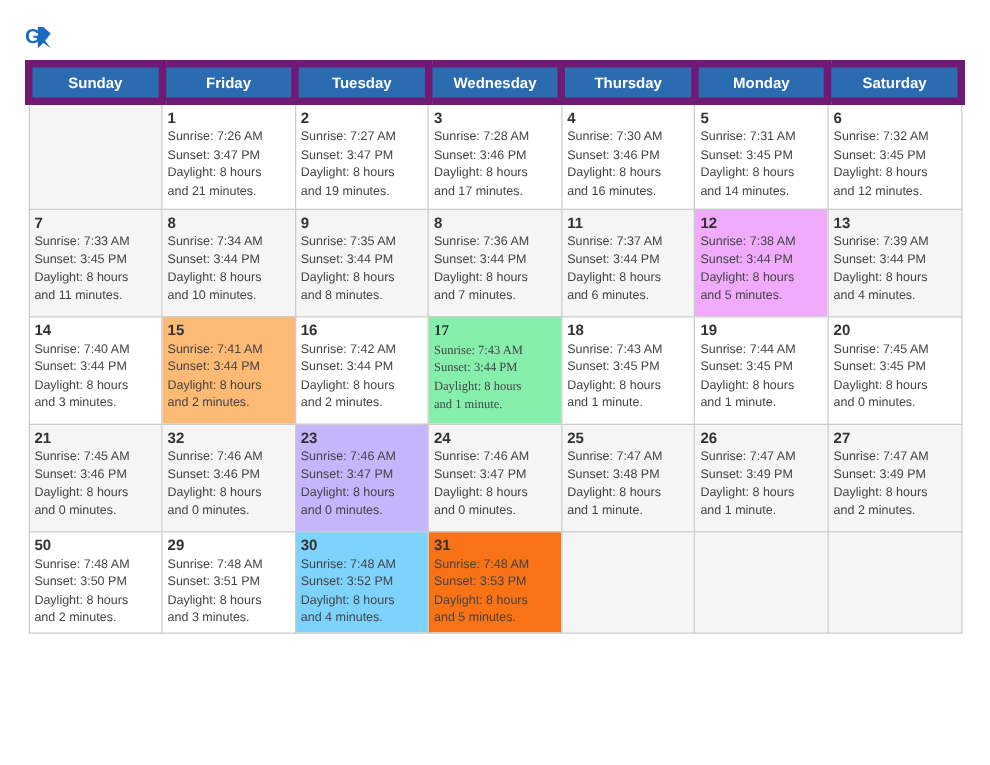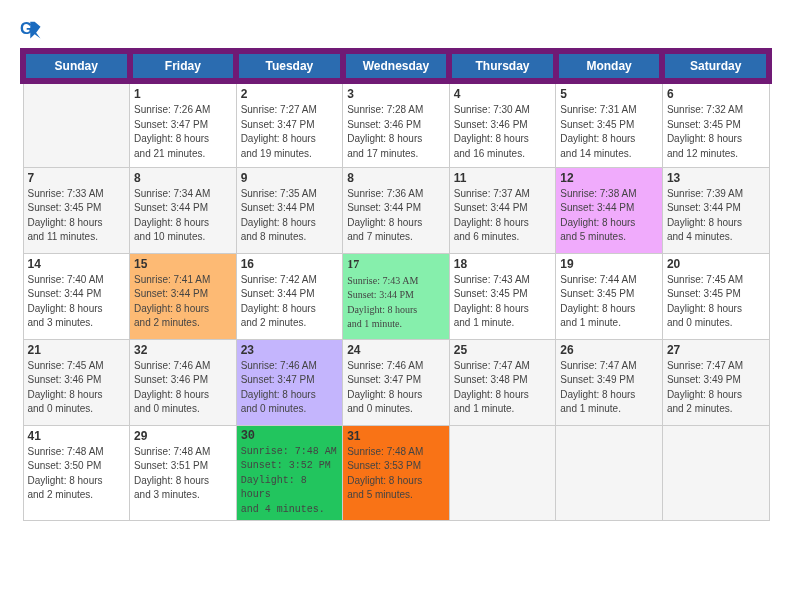--- a/index.html
+++ b/index.html
@@ -235,28 +235,28 @@
             <div class="day-number">26</div>
             <div class="day-info">Sunrise: 7:47 AM<br>Sunset: 3:49 PM<br>Daylight: 8 hours<br>and 1 minute.</div>
           </td>
           <td style="background: rgb(245, 245, 245);">
             <div class="day-number">27</div>
             <div class="day-info">Sunrise: 7:47 AM<br>Sunset: 3:49 PM<br>Daylight: 8 hours<br>and 2 minutes.</div>
           </td>
         </tr>
         <tr class="last-row">
           <td style="background: rgb(255, 255, 255);">
-            <div class="day-number">41</div>
+            <div class="day-number">50</div>
             <div class="day-info">Sunrise: 7:48 AM<br>Sunset: 3:50 PM<br>Daylight: 8 hours<br>and 2 minutes.</div>
           </td>
           <td style="background: rgb(255, 255, 255);">
             <div class="day-number">29</div>
             <div class="day-info">Sunrise: 7:48 AM<br>Sunset: 3:51 PM<br>Daylight: 8 hours<br>and 3 minutes.</div>
           </td>
-          <td style="background: #22c55e; font-family: Liberation Mono, monospace;">
+          <td style="background: #7dd3fc;">
             <div class="day-number">30</div>
             <div class="day-info">Sunrise: 7:48 AM<br>Sunset: 3:52 PM<br>Daylight: 8 hours<br>and 4 minutes.</div>
           </td>
           <td style="background: #f97316; margin-top: 40px;">
             <div class="day-number">31</div>
             <div class="day-info">Sunrise: 7:48 AM<br>Sunset: 3:53 PM<br>Daylight: 8 hours<br>and 5 minutes.</div>
           </td>
           <td class="empty-cell"></td>
           <td class="empty-cell"></td>
           <td class="empty-cell"></td>

